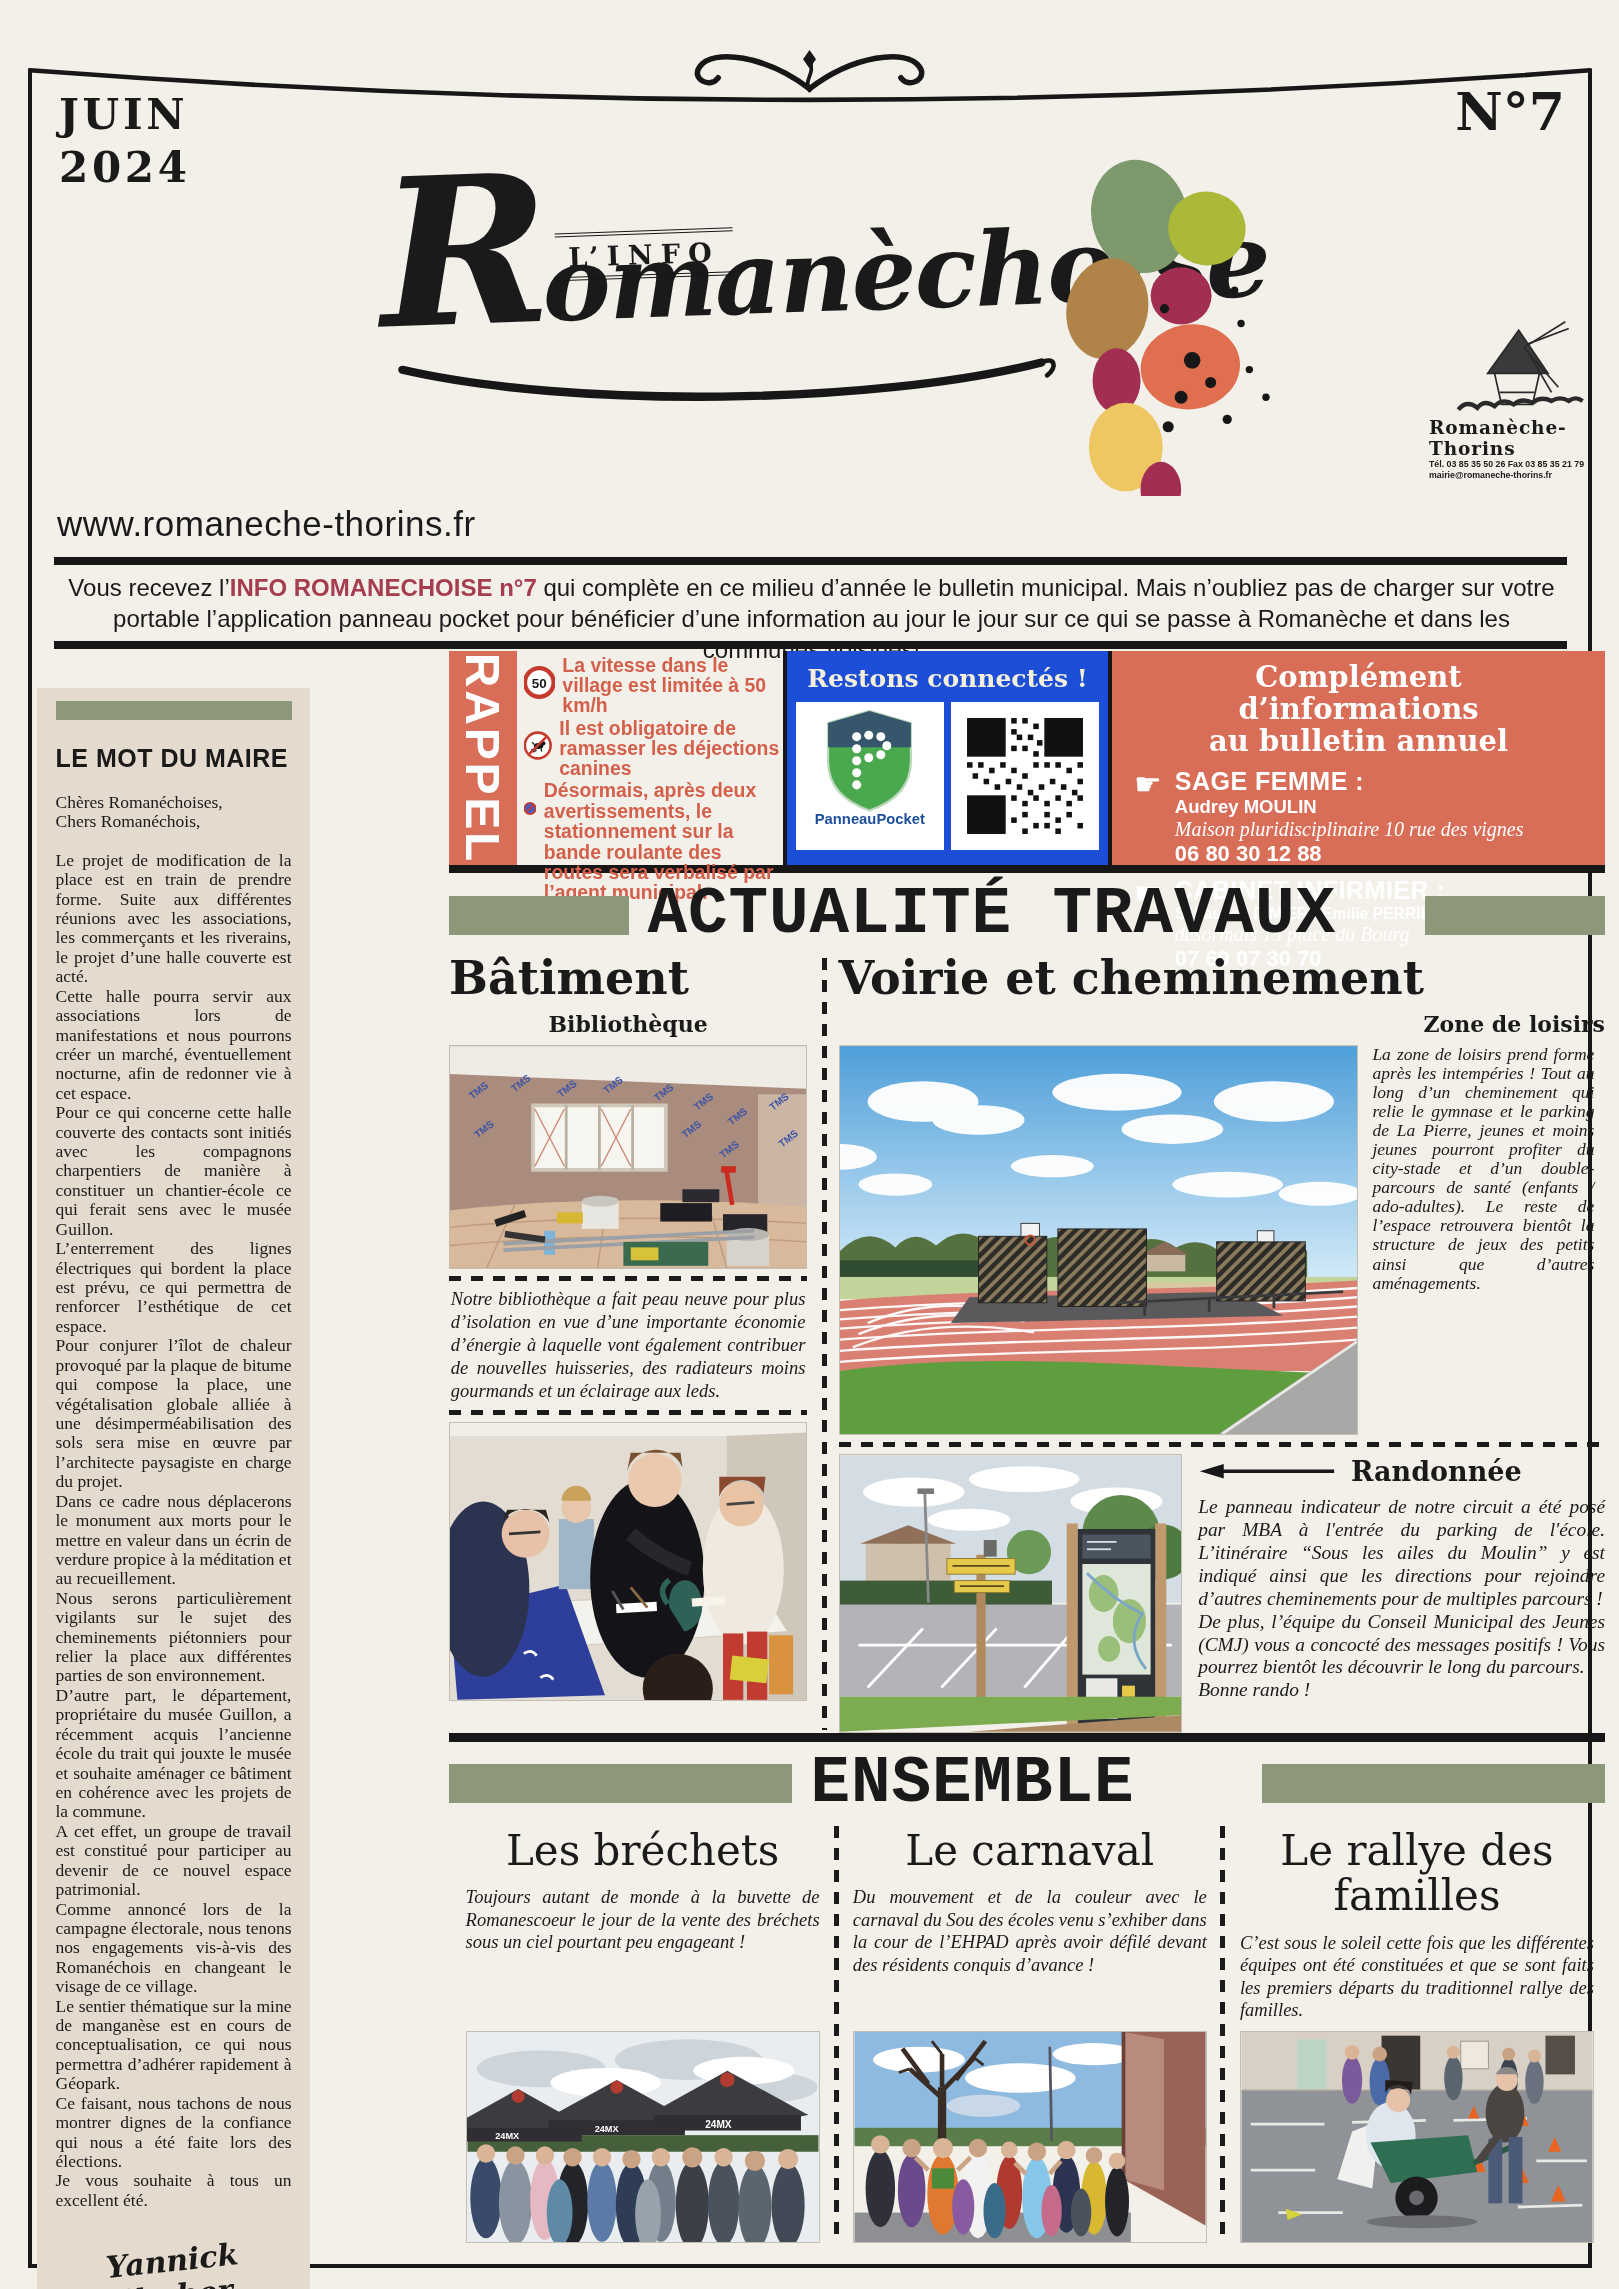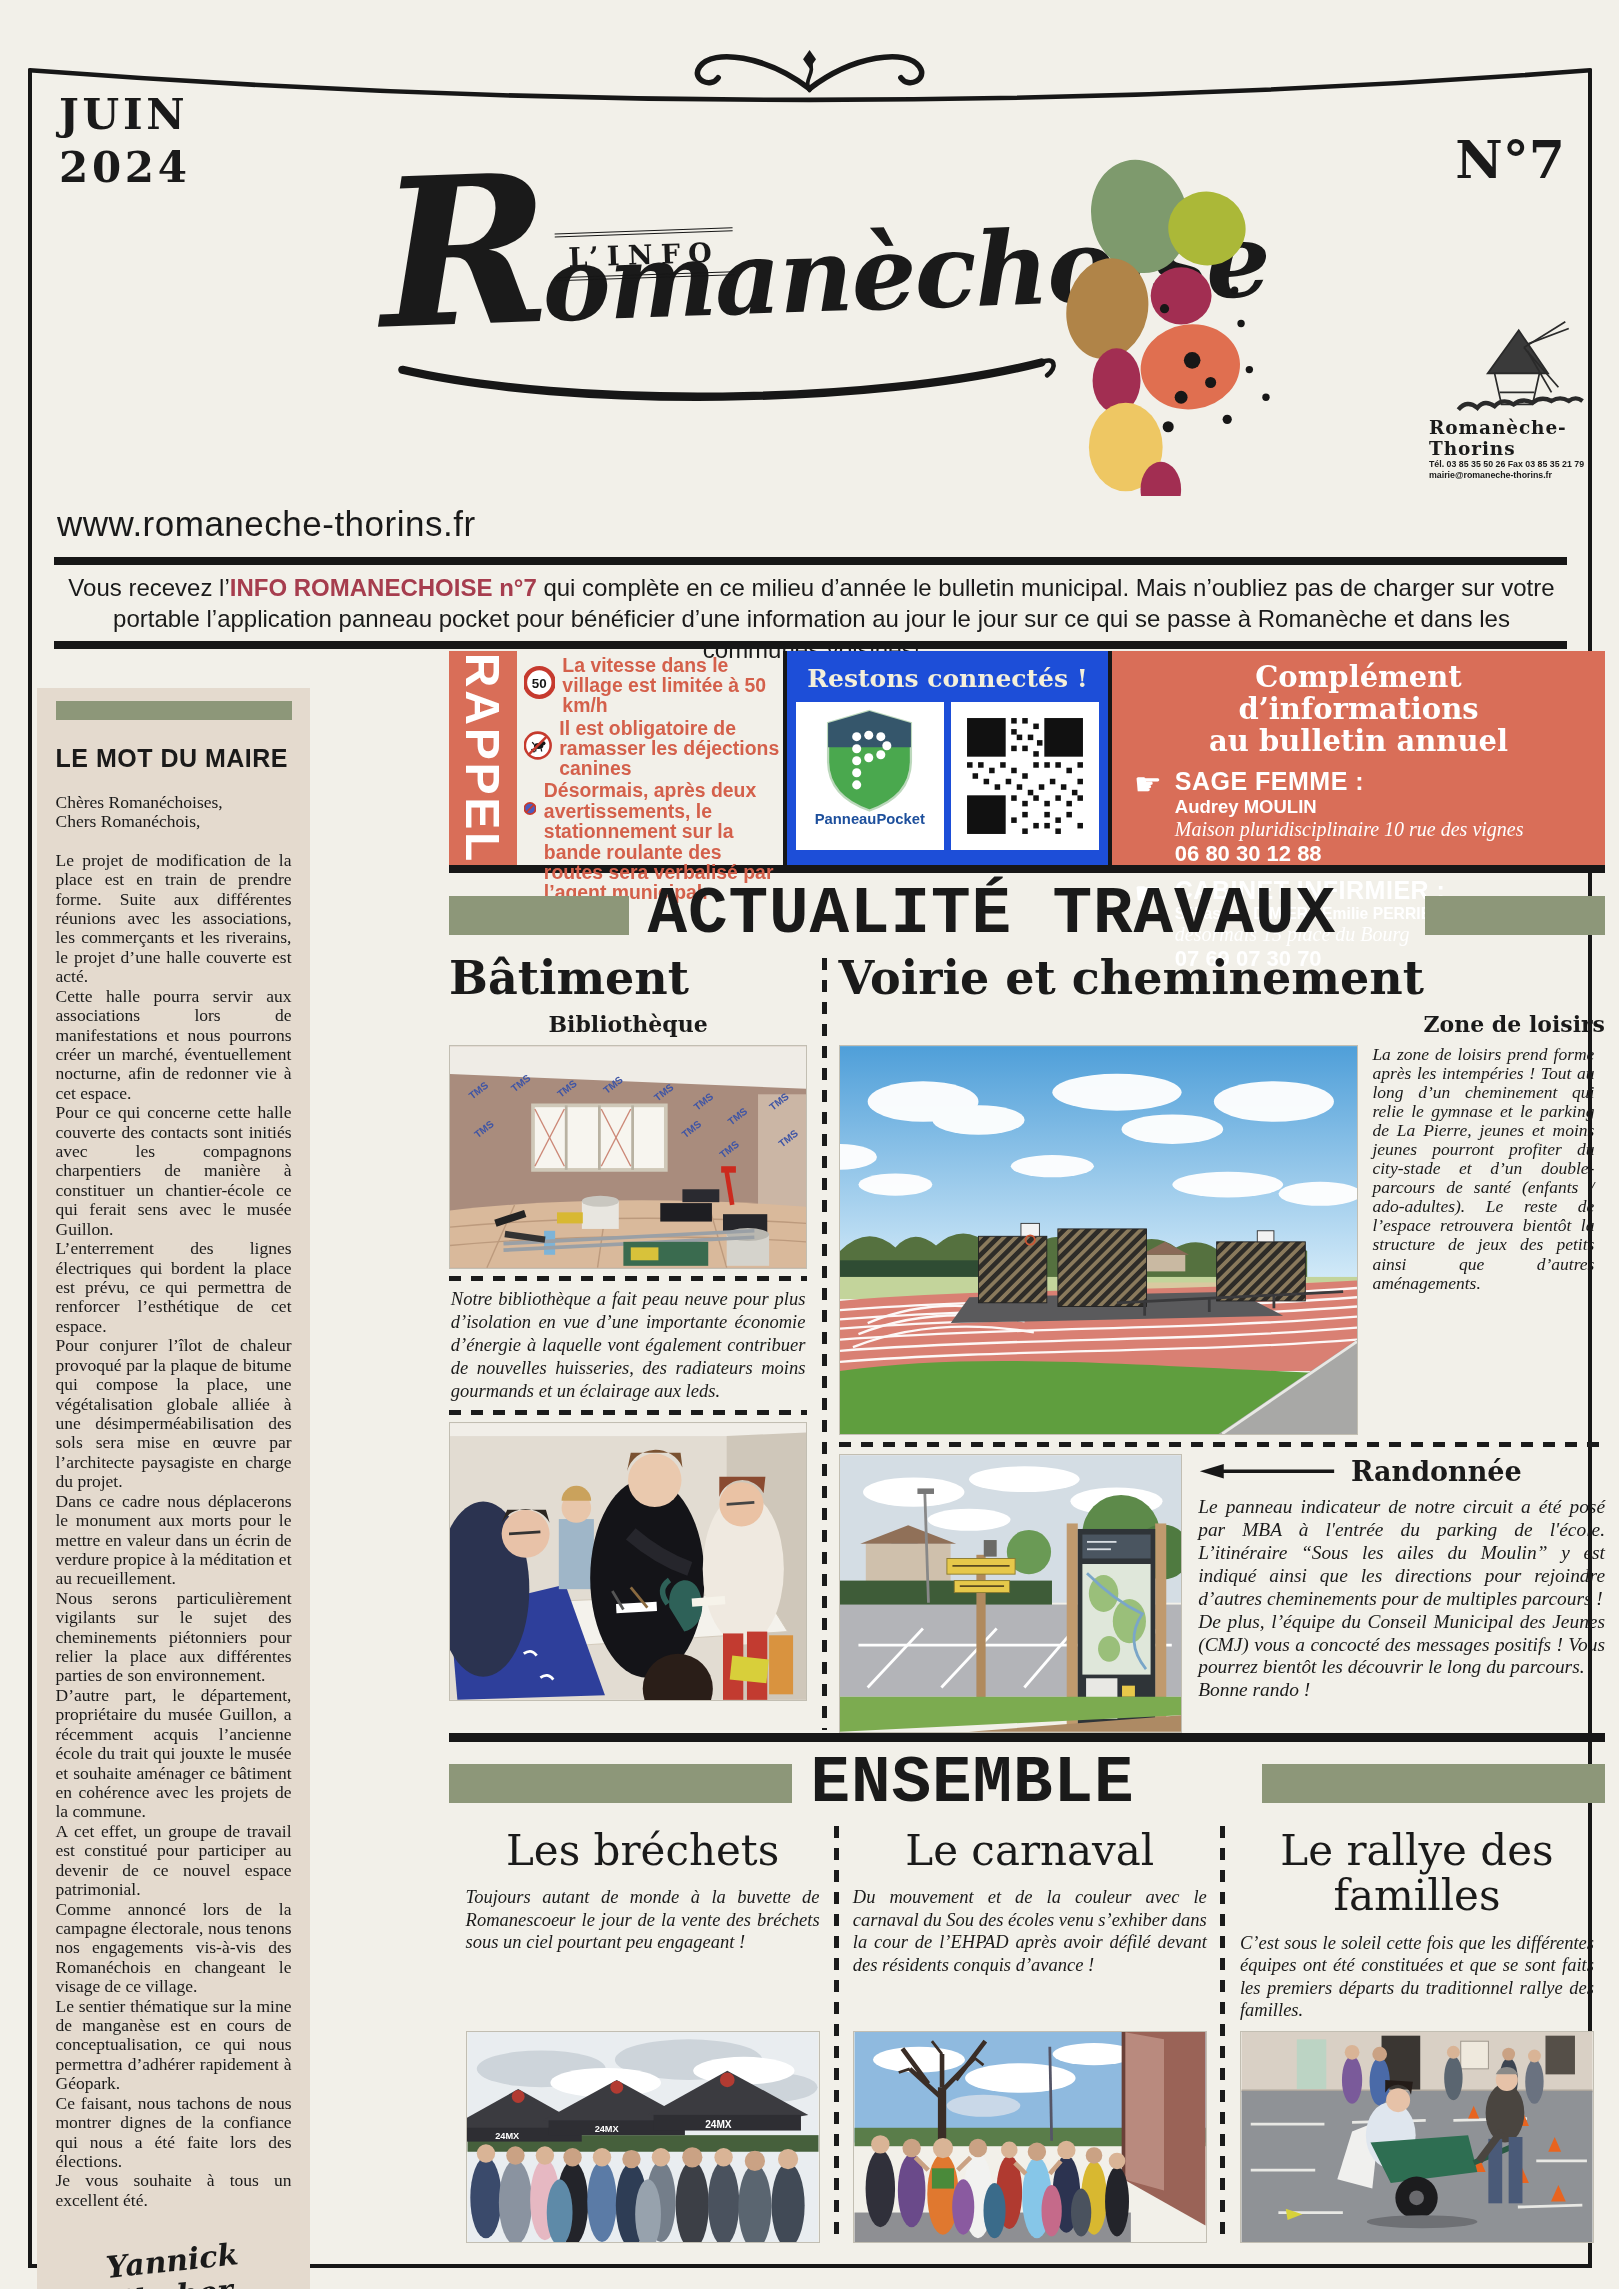--- a/index.html
+++ b/index.html
@@ -5,21 +5,21 @@
   html,body{margin:0;padding:0;background:#8a8a8a;}
   .page{position:relative;width:1620px;height:2290px;background:#f2f0e9;color:#1a1a1a;
         font-family:"Liberation Sans",sans-serif;overflow:hidden;margin:0 auto;}
   svg{display:block;}
   
   .frame{position:absolute;left:28px;right:28px;top:70px;bottom:22px;border:4.6px solid #171717;border-top:none;pointer-events:none;}
   .topcurve{position:absolute;left:28px;top:37px;width:1564px;height:74px;}
   
   .juin{position:absolute;left:59px;top:89px;font-family:"DejaVu Serif",serif;font-weight:bold;
         font-size:42px;line-height:1.25;letter-spacing:3.7px;}
-  .num{position:absolute;right:55px;top:81px;font-family:"DejaVu Serif",serif;font-weight:bold;font-size:52px;margin-top:48px;}
+  .num{position:absolute;right:55px;top:81px;font-family:"DejaVu Serif",serif;font-weight:bold;font-size:52px;}
   .masthead{position:absolute;left:380px;top:137px;white-space:nowrap;font-style:italic;font-weight:bold;
             font-family:"DejaVu Serif",serif;transform:rotate(-2deg);}
   .mh-initial{font-size:205px;line-height:1;letter-spacing:-9.2px;}
   .mh-rest{font-size:102px;letter-spacing:-1.8px;}
   .mh-kicker{position:absolute;left:175px;top:87px;font-style:normal;font-weight:bold;font-size:27px;
              letter-spacing:8.3px;border-top:4.6px double #171717;border-bottom:4.6px double #171717;padding:4.6px 13px;}
   .swash{position:absolute;left:395px;top:353px;width:665px;height:65px;}
   .fruit{position:absolute;left:1052px;top:150px;width:249px;height:346px;}
   .town{position:absolute;left:1429px;top:318px;width:175px;text-align:left;}
   .town-name{font-family:"DejaVu Serif",serif;font-weight:bold;font-size:18.5px;letter-spacing:0.9px;margin-top:1.8px;}

